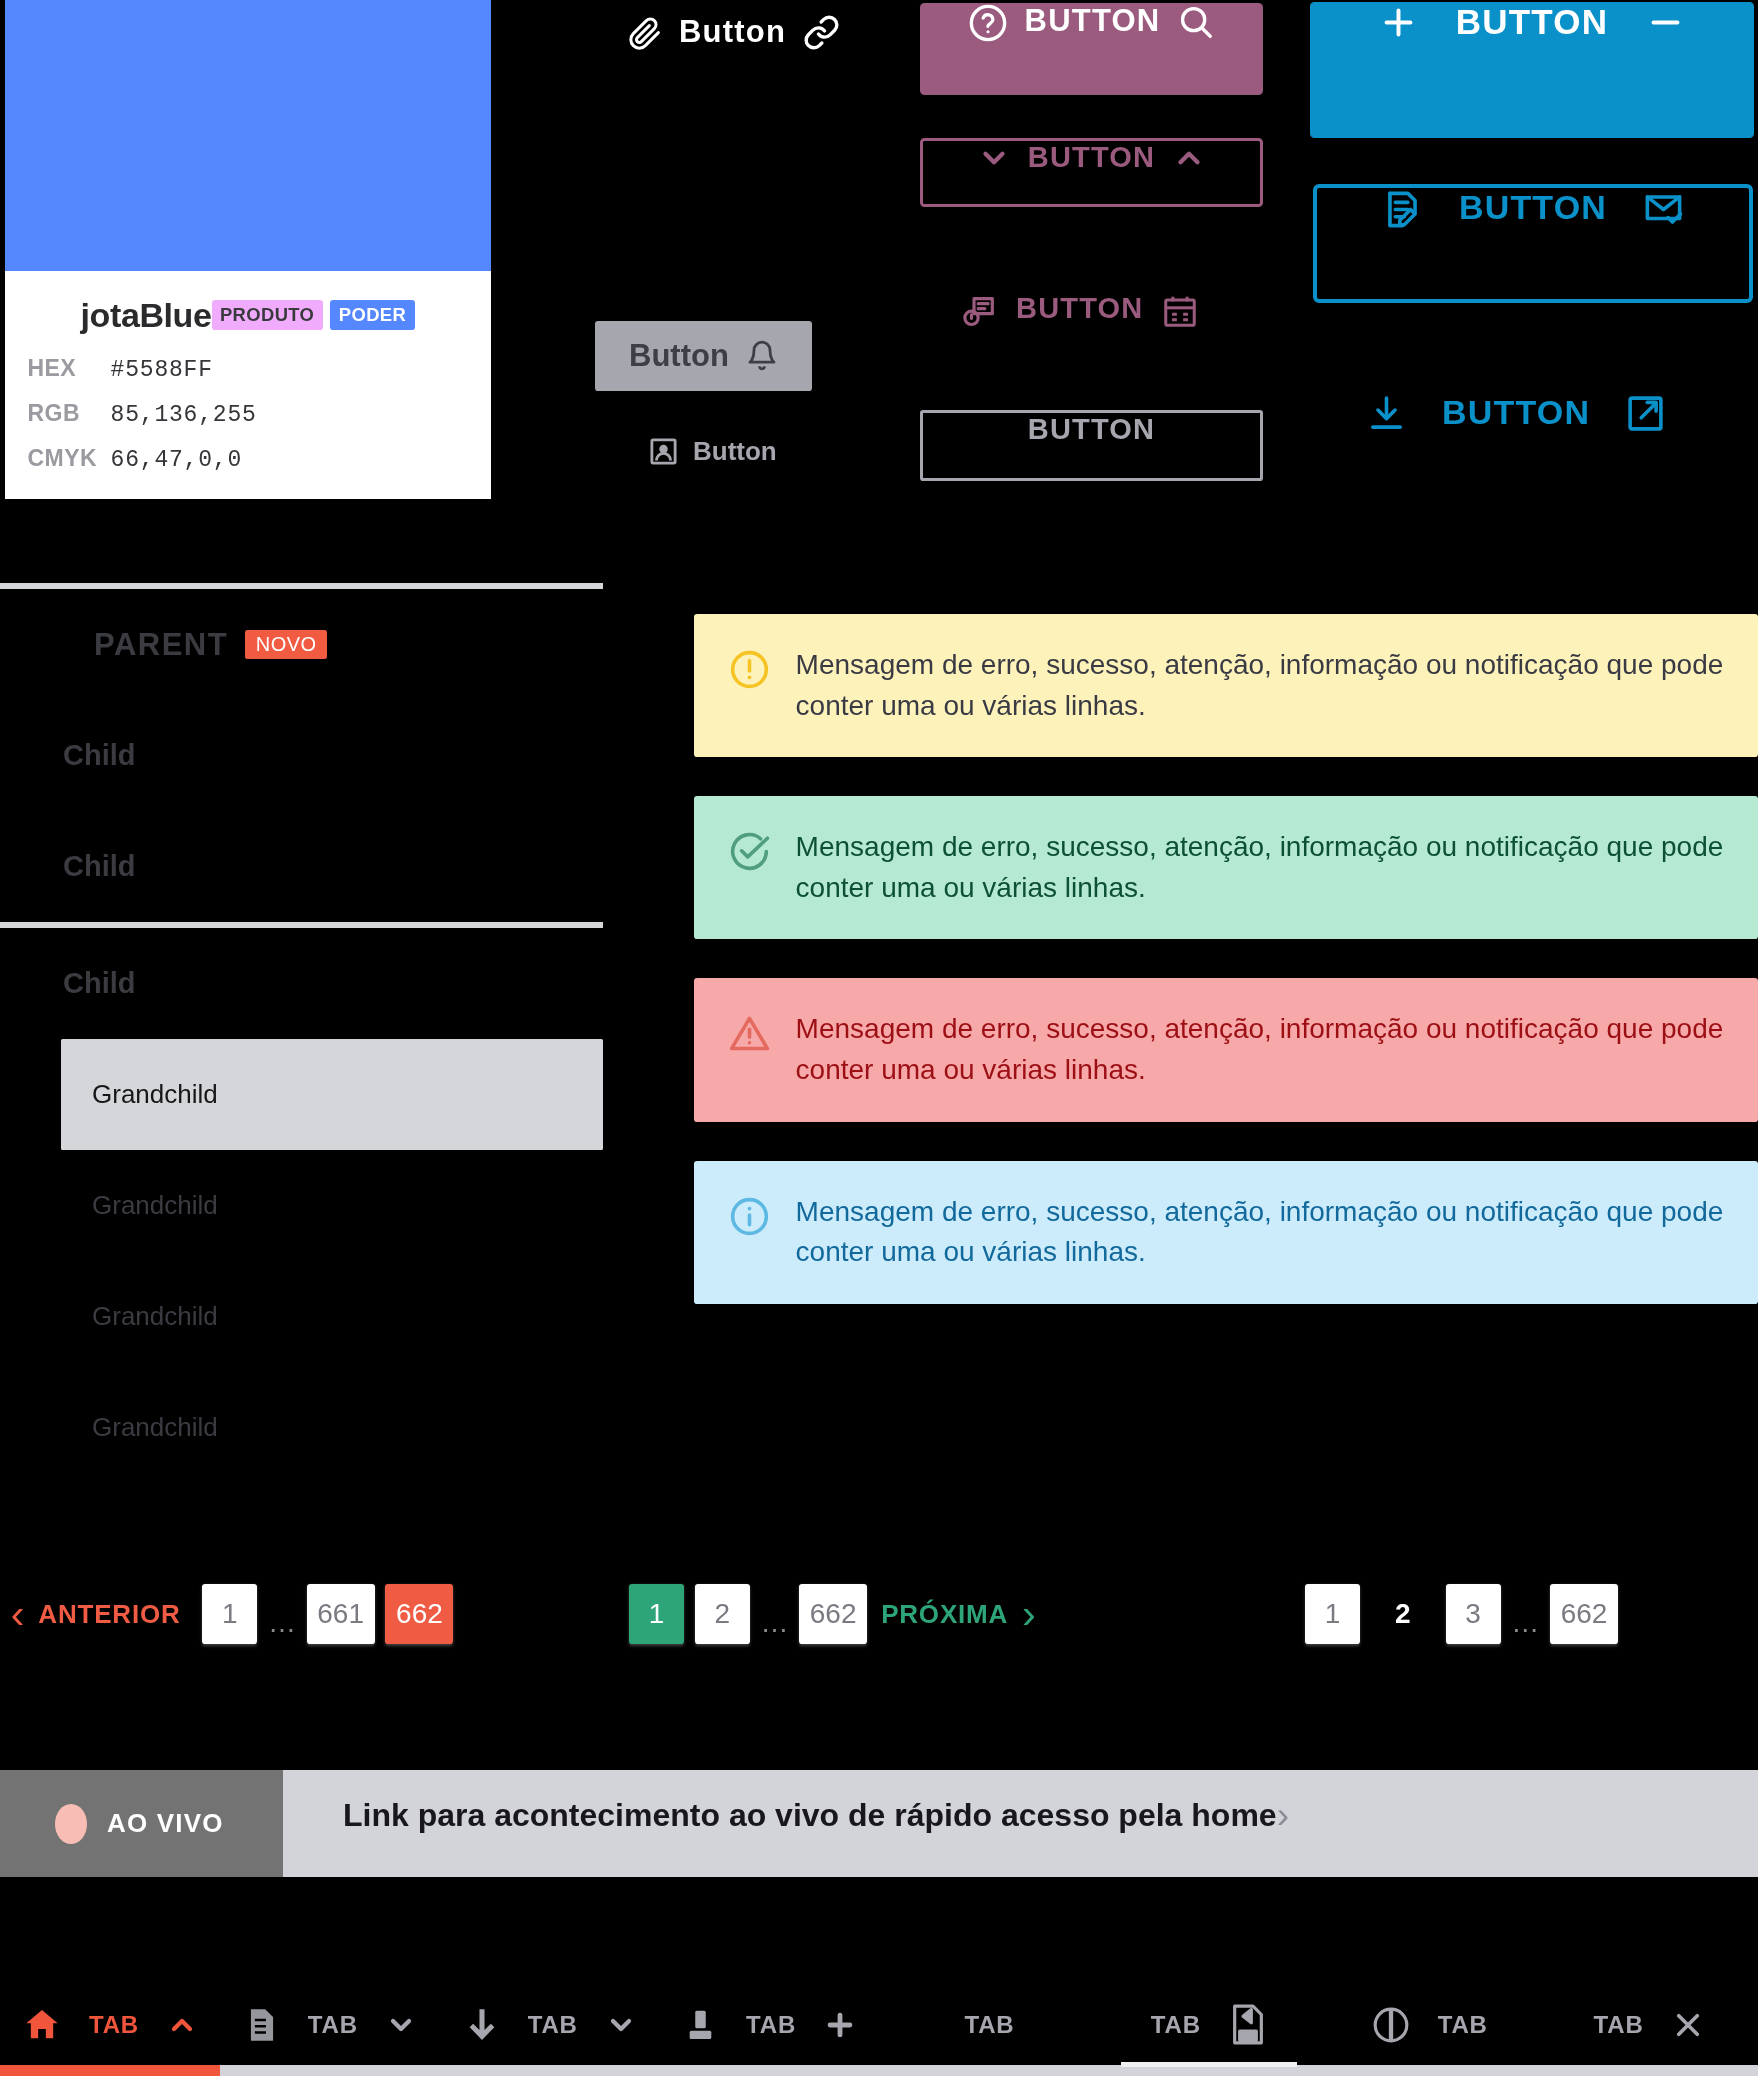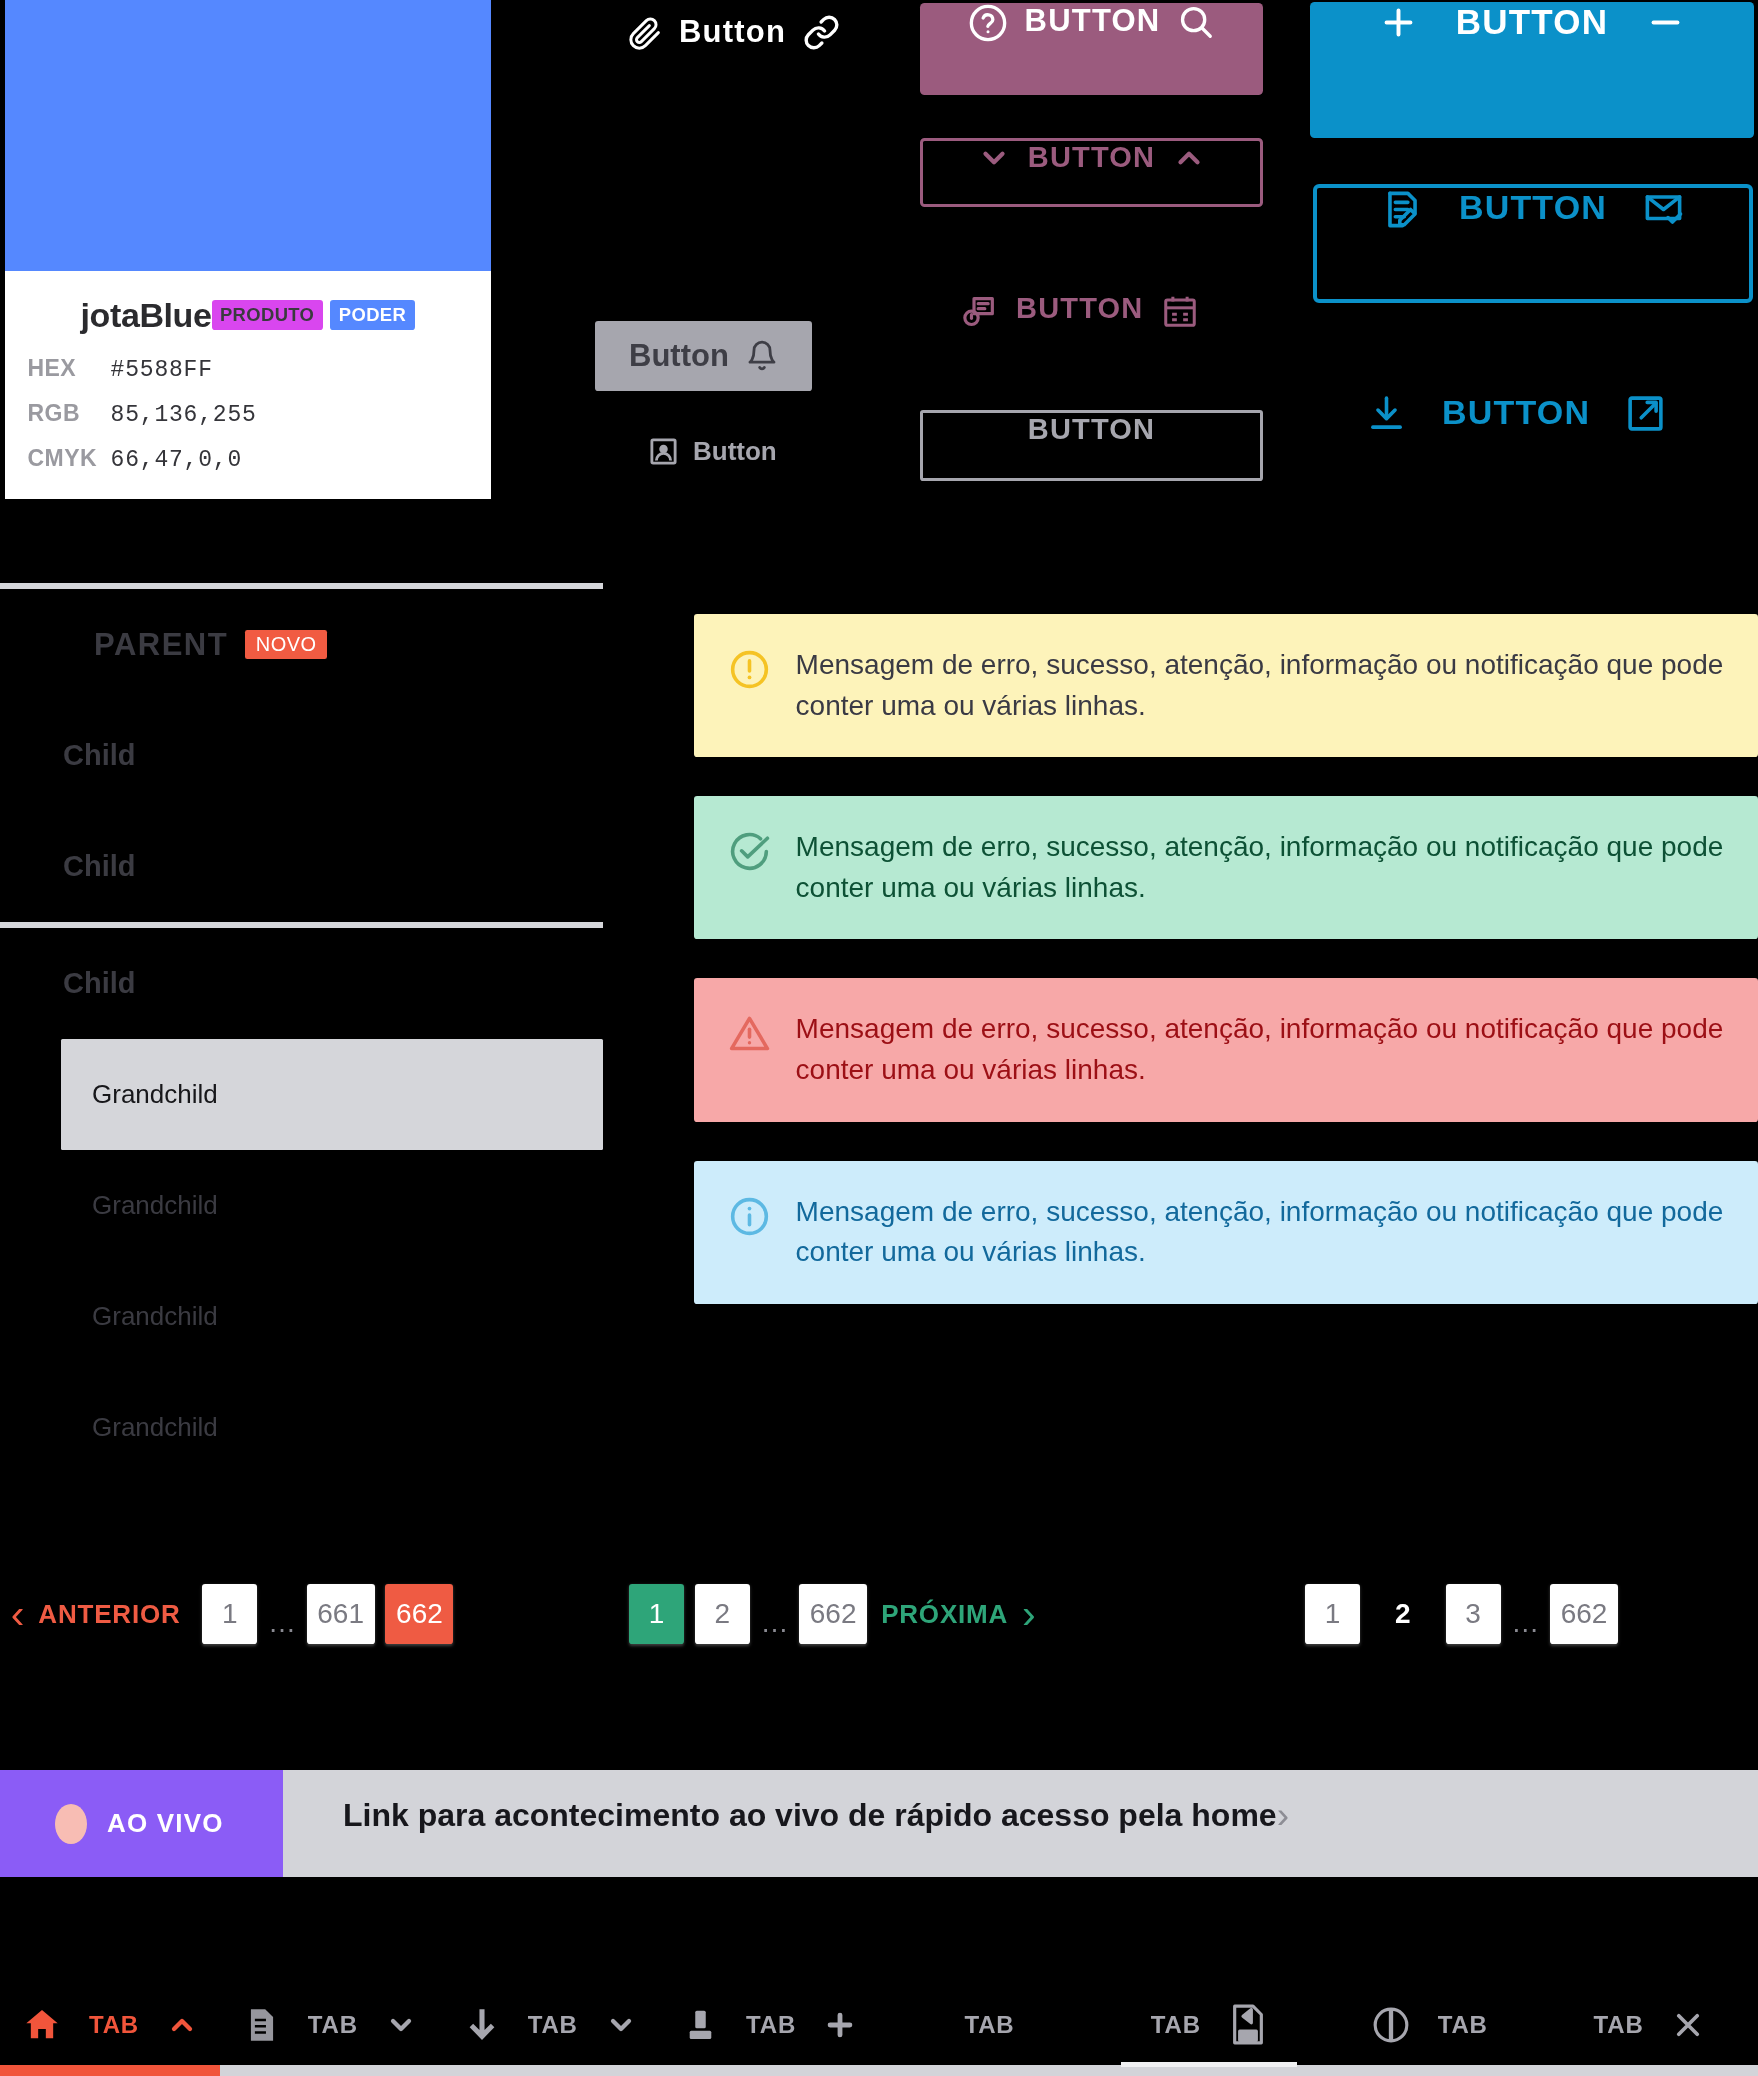--- a/index.html
+++ b/index.html
@@ -15,21 +15,21 @@
   #color-card {
     position:absolute; left:4.6px; top:0; width:486px; height:499px;
     background:#fff; overflow:hidden;
   }
   #color-swatch { width:100%; height:271px; background:#5588ff; }
   #color-info { padding:24.6px 23px 0 23px; }
   .ci-top { display:flex; align-items:center; justify-content:center; }
   #color-name { font-size:34px; font-weight:bold; color:#2b2b2e; letter-spacing:-0.4px; }
   .tags { display:flex; gap:7.7px; }
   .tag { font-size:18.4px; font-weight:bold; letter-spacing:0.4px; padding:3.8px 8.4px; border-radius:3.1px; }
-  .tag.produto { background:#d946ef; color:#3a3a3e; }
+  .tag.produto { background:#f0abfc; color:#3a3a3e; }
   .tag.poder { background:#5588ff; color:#fff; }
   .ci-rows { margin-top:20px; }
   .ci-row { display:flex; align-items:baseline; margin-bottom:17px; }
   .ci-key { width:83px; font-size:23px; font-weight:bold; color:#9a9aa0; letter-spacing:0.4px; }
   .ci-val { font-size:23px; color:#35353a; font-family:"Liberation Mono", monospace; letter-spacing:0.8px; }
 
   
   .btn-col { position:absolute; }
   .btn {
     display:inline-flex; align-items:flex-start; justify-content:center; gap:17px;
@@ -88,21 +88,21 @@
   .pg-ellip  { color:#8a8a92; font-size:28px; padding:0 10.7px; align-self:flex-end; margin-bottom:4.6px; }
   .pg-word   { font-size:26px; font-weight:bold; letter-spacing:0.8px; padding:0 14px; }
   .pg-word.prev { color:#ef5b43; }
   .pg-word.next { color:#2ea579; }
   .pg-arrow  { font-size:41px; line-height:1; }
   .pg-arrow.prev { color:#ef5b43; }
   .pg-arrow.next { color:#2ea579; }
 
   
   #live { position:absolute; left:0; top:1770px; width:1759px; height:107px; display:flex; }
-  #live-tag { width:283px; background:#8b5cf6; display:flex; align-items:center; gap:20px; padding-left:55px; }
+  #live-tag { width:283px; background:#737373; display:flex; align-items:center; gap:20px; padding-left:55px; }
   #live-dot { width:32px; height:40px; border-radius:50%; background:#f8bdb4; }
   #live-tag-label { color:#fff; font-size:26px; font-weight:bold; letter-spacing:1.2px; }
   #live-body { flex:1; background:#d3d4d9; display:flex; align-items:center; padding:0 29px 16px 60px; }
   #live-text { font-size:32px; font-weight:bold; color:#17171c; }
   #live-chevron { color:#8d8d95; font-size:37px; }
 
   
   #tabbar { position:absolute; left:0; top:1964px; width:1759px; height:112px; display:flex; }
   .tabitem { flex:1; display:flex; flex-direction:column; align-items:center; justify-content:flex-end; position:relative; }
   .tabinner { display:flex; align-items:center; justify-content:center; gap:27px; height:81px; }

